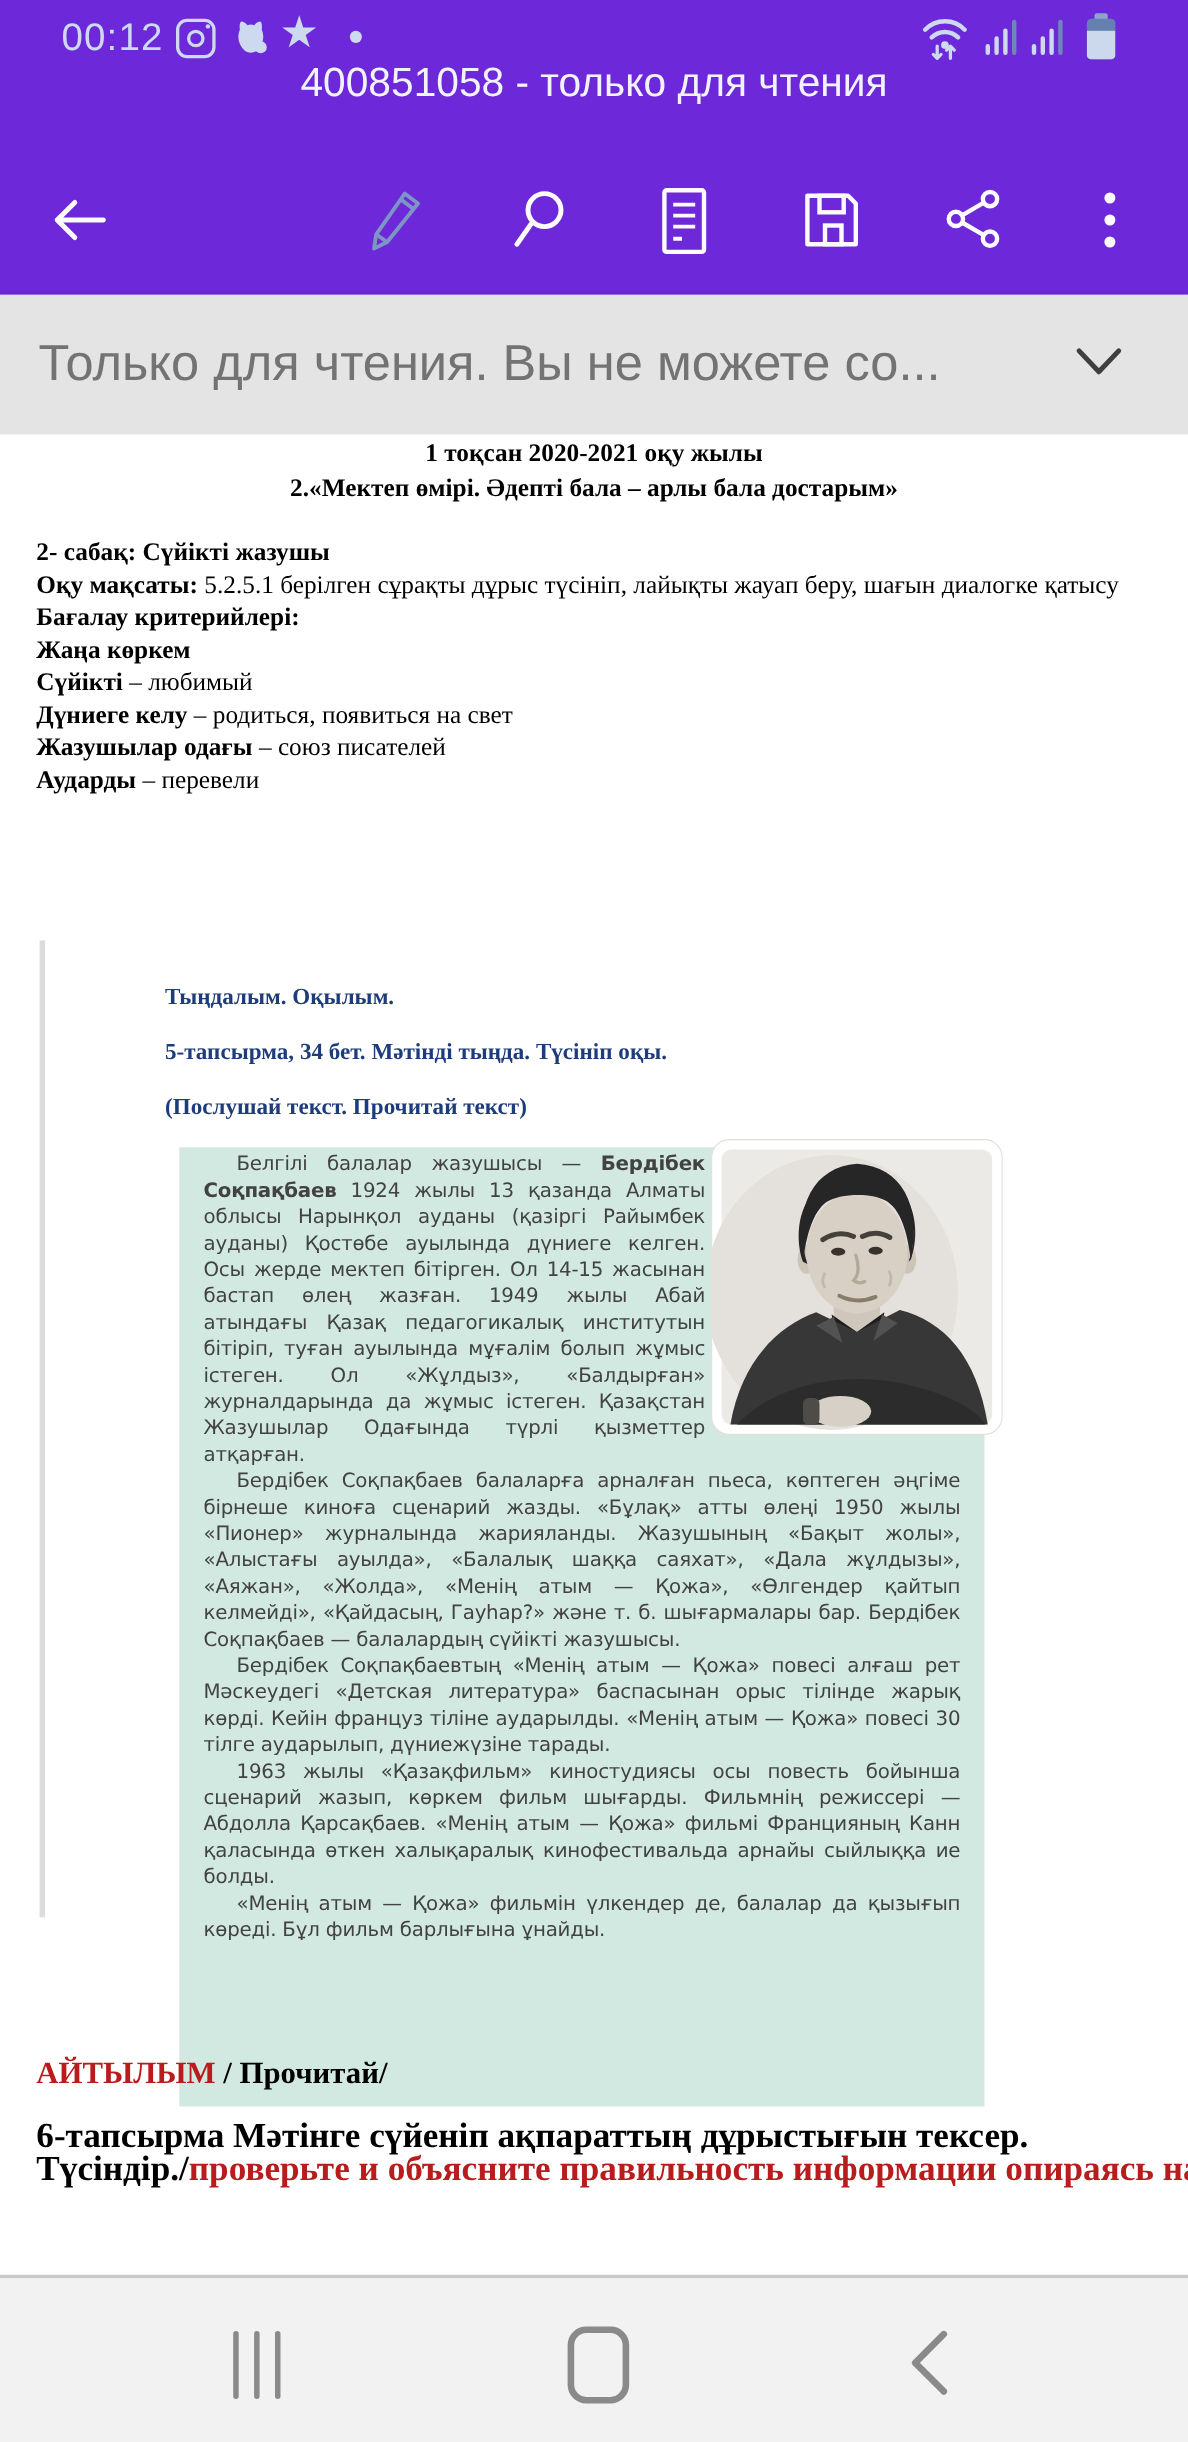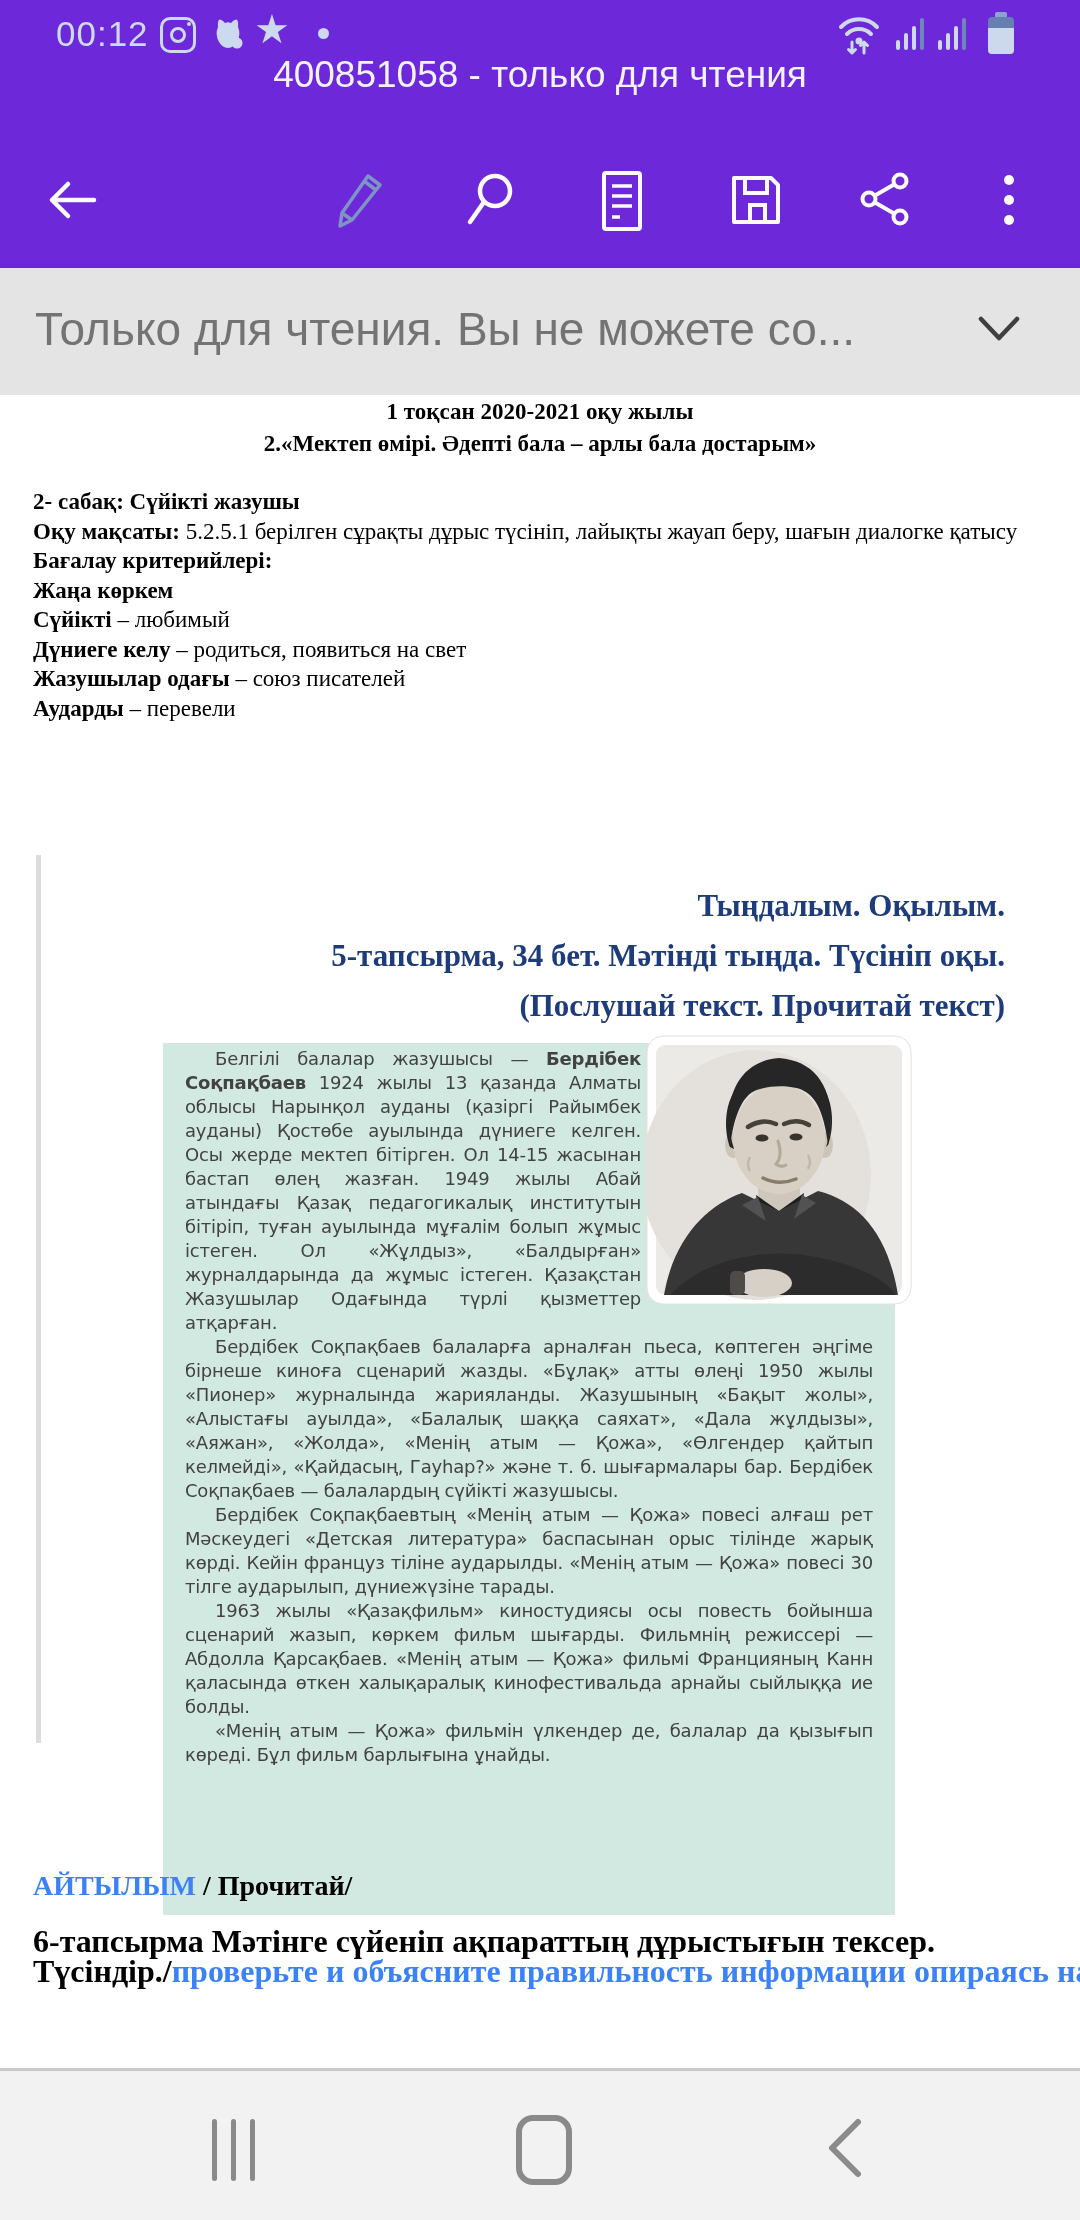--- a/index.html
+++ b/index.html
@@ -30,34 +30,34 @@
   .banner-chev{position:absolute;right:58px;top:46px;}
   
   .page{position:absolute;top:395px;left:0;width:1080px;height:1673px;background:#fff;
         font-family:"Liberation Serif",serif;color:#000;}
   .doc-h{position:absolute;width:100%;text-align:center;font-weight:bold;font-size:23px;white-space:nowrap;}
   .lesson{position:absolute;top:92px;left:33px;}
   .lesson-line{font-size:23px;line-height:29.5px;white-space:nowrap;}
   
   .img-block{position:absolute;top:460px;left:0;width:1080px;height:890px;}
   .img-edge{position:absolute;left:36px;top:0;width:5px;height:888px;background:#dcdcdc;}
-  .img-headings{position:absolute;left:150px;top:26px;width:855px;text-align:right;
-                font-weight:bold;font-size:31px;line-height:50px;color:#1e3c7c;}
+  .img-headings{position:absolute;left:150px;top:26px;width:855px;text-align:left;
+                font-weight:bold;font-size:21px;line-height:50px;color:#1e3c7c;}
   .bio{position:absolute;left:163px;top:188px;width:732px;height:872px;background:#d2e9e2;
        box-sizing:border-box;padding:4px 22px;font-family:"DejaVu Sans",sans-serif;
        font-size:18px;line-height:24px;color:#424242;text-align:justify;overflow:hidden;
        letter-spacing:-0.2px;}
   .bio p{margin:0;text-indent:30px;}
   .photo-spacer{float:right;width:232px;height:250px;}
   .photo{position:absolute;left:646px;top:180px;width:266px;height:270px;}
   
   .speaking{position:absolute;top:1475px;left:33px;}
   .sp-head{position:absolute;top:0;font-size:28px;font-weight:bold;white-space:nowrap;}
   .sp-tasks{position:absolute;top:56px;font-size:32px;font-weight:bold;line-height:30px;white-space:nowrap;}
-  .red{color:#3b82f6;}
+  .red{color:#b91c1c;}
   
   .nav{position:absolute;top:2068px;left:0;width:1080px;height:152px;background:#f2f2f3;
        border-top:3px solid #c9c9c9;box-sizing:border-box;}
   .recents{position:absolute;left:212px;top:48px;display:flex;gap:14px;}
   .recents span{width:5px;height:62px;background:#8a8a8a;border-radius:3px;}
   .home{position:absolute;left:516px;top:44px;width:44px;height:58px;border:6px solid #8a8a8a;border-radius:17px;}
   .back-nav{position:absolute;left:824px;top:46px;}
 </style>
 </head>
 <body>

